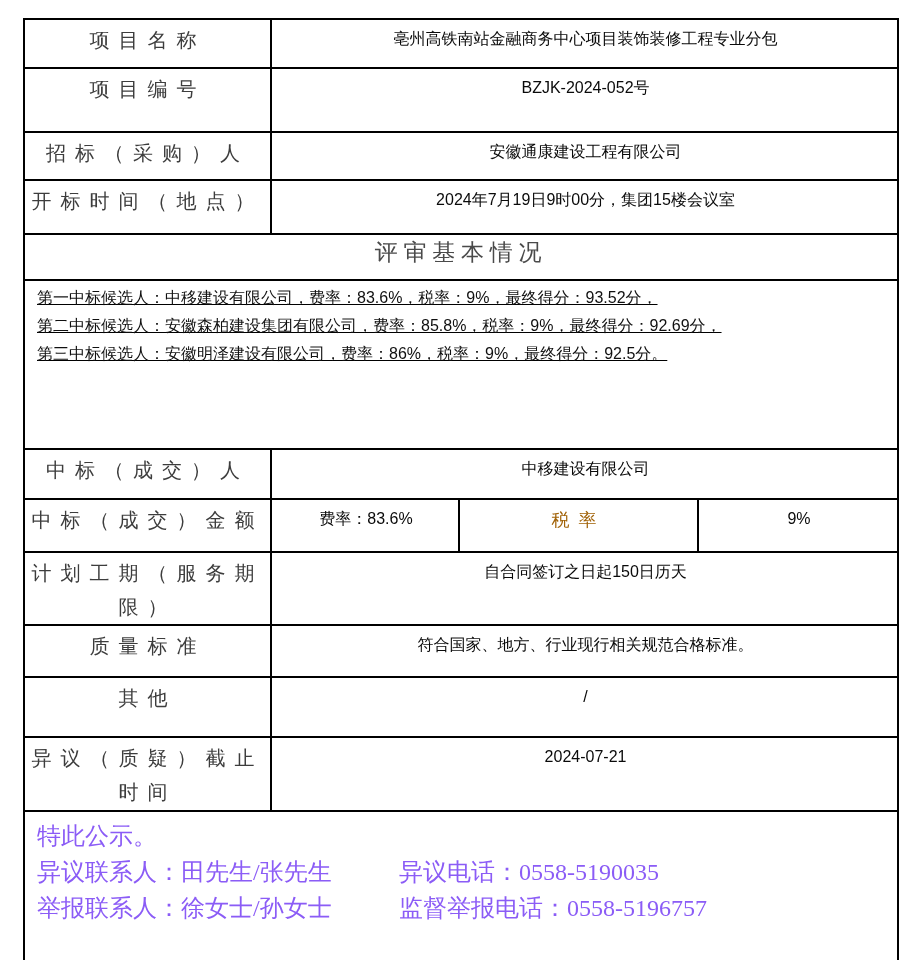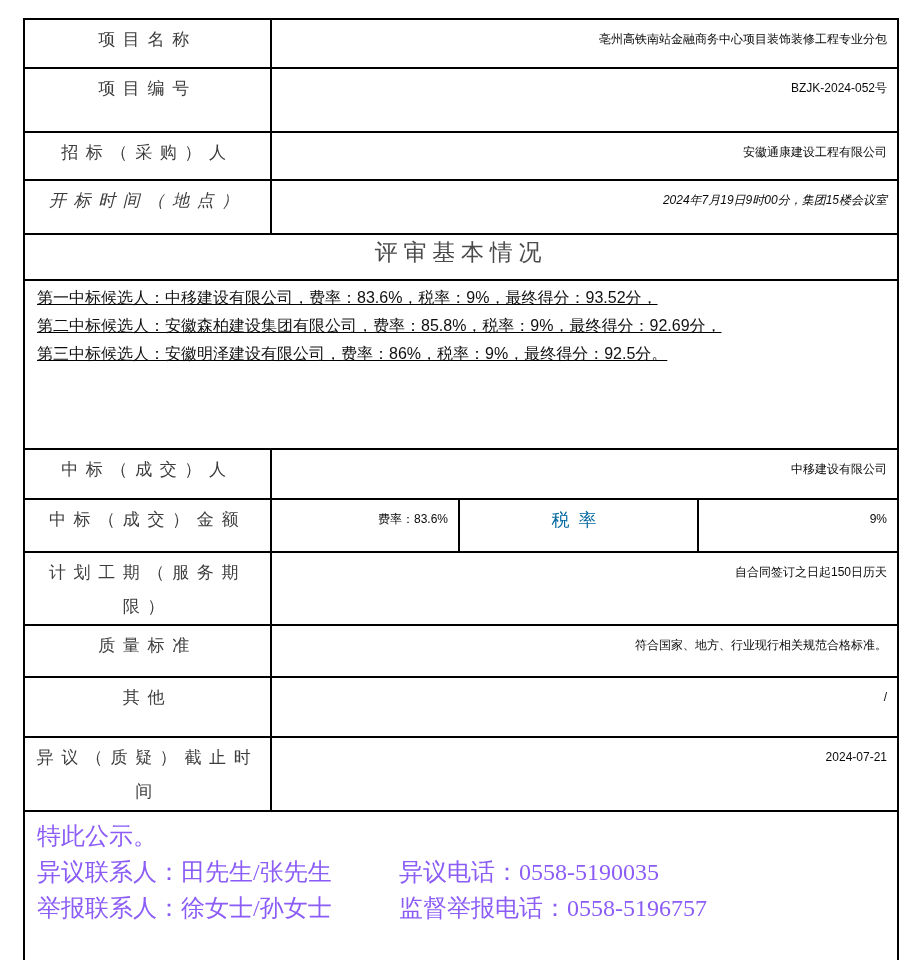--- a/index.html
+++ b/index.html
@@ -24,45 +24,45 @@
   }
   table.doc-table td {
     border: 2px solid #000000;
     vertical-align: top;
     overflow: hidden;
   }
   
   tr.r1  { height: 49px; }
   tr.r2  { height: 64px; }
   tr.r3  { height: 48px; }
-  tr.r4  { height: 54px; font-style: italic; }
+  tr.r4  { height: 54px; }
   tr.r5  { height: 46px; }
   tr.r6  { height: 169px; text-decoration: underline; }
   tr.r7  { height: 50px; }
   tr.r8  { height: 53px; }
   tr.r9  { height: 73px; }
   tr.r10 { height: 52px; }
   tr.r11 { height: 60px; margin-left: 32px; }
   tr.r12 { height: 74px; }
   tr.r13 { height: 170px; }
 
   td.label {
     font-family: "Liberation Serif", "DejaVu Serif", serif;
     color: #3d3d3d;
-    font-size: 17px;
+    font-size: 20px;
     text-align: center;
     letter-spacing: 0.45em;
     line-height: 34px;
     padding: 3px 4px 0 4px;
   }
   td.value {
     color: #0a0a0a;
-    font-size: 12px;
+    font-size: 16px;
     font-weight: 500;
-    text-align: right;
+    text-align: center;
     line-height: 26px;
     padding: 6px 10px 0 12px;
   }
   td.section-header {
     font-family: "Liberation Serif", "DejaVu Serif", serif;
     color: #4a4a4a;
     font-size: 23px;
     text-align: center;
     letter-spacing: 0.25em;
     line-height: 32px;
@@ -70,21 +70,21 @@
   }
   td.review-cell {
     color: #101010;
     font-size: 16px;
     font-weight: 500;
     line-height: 28px;
     padding: 3px 10px 0 12px;
   }
   td.tax-label {
     font-family: "Liberation Serif", "DejaVu Serif", serif;
-    color: #0369a1;
+    color: #a16207;
     font-size: 18px;
     text-align: center;
     letter-spacing: 0.5em;
     line-height: 30px;
     padding-top: 5px;
   }
   td.footer-cell {
     font-family: "Liberation Serif", "DejaVu Serif", serif;
     color: #8b5cf6;
     font-size: 24px;

